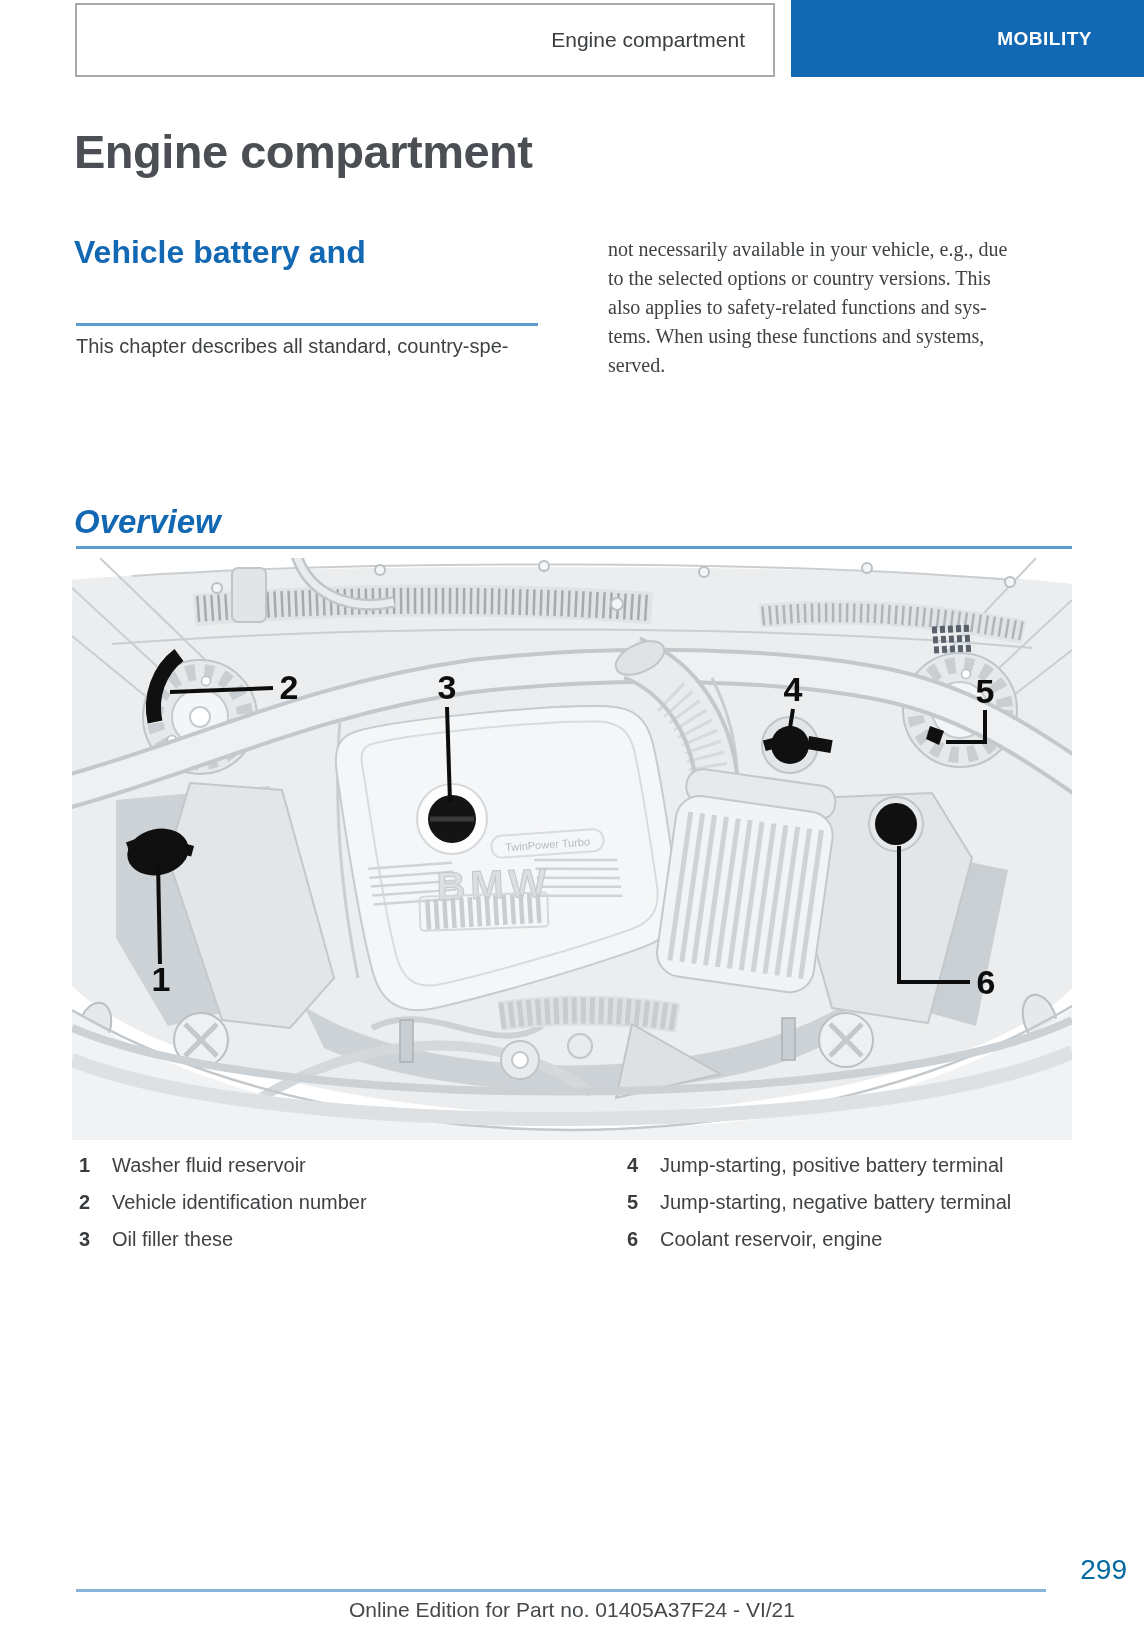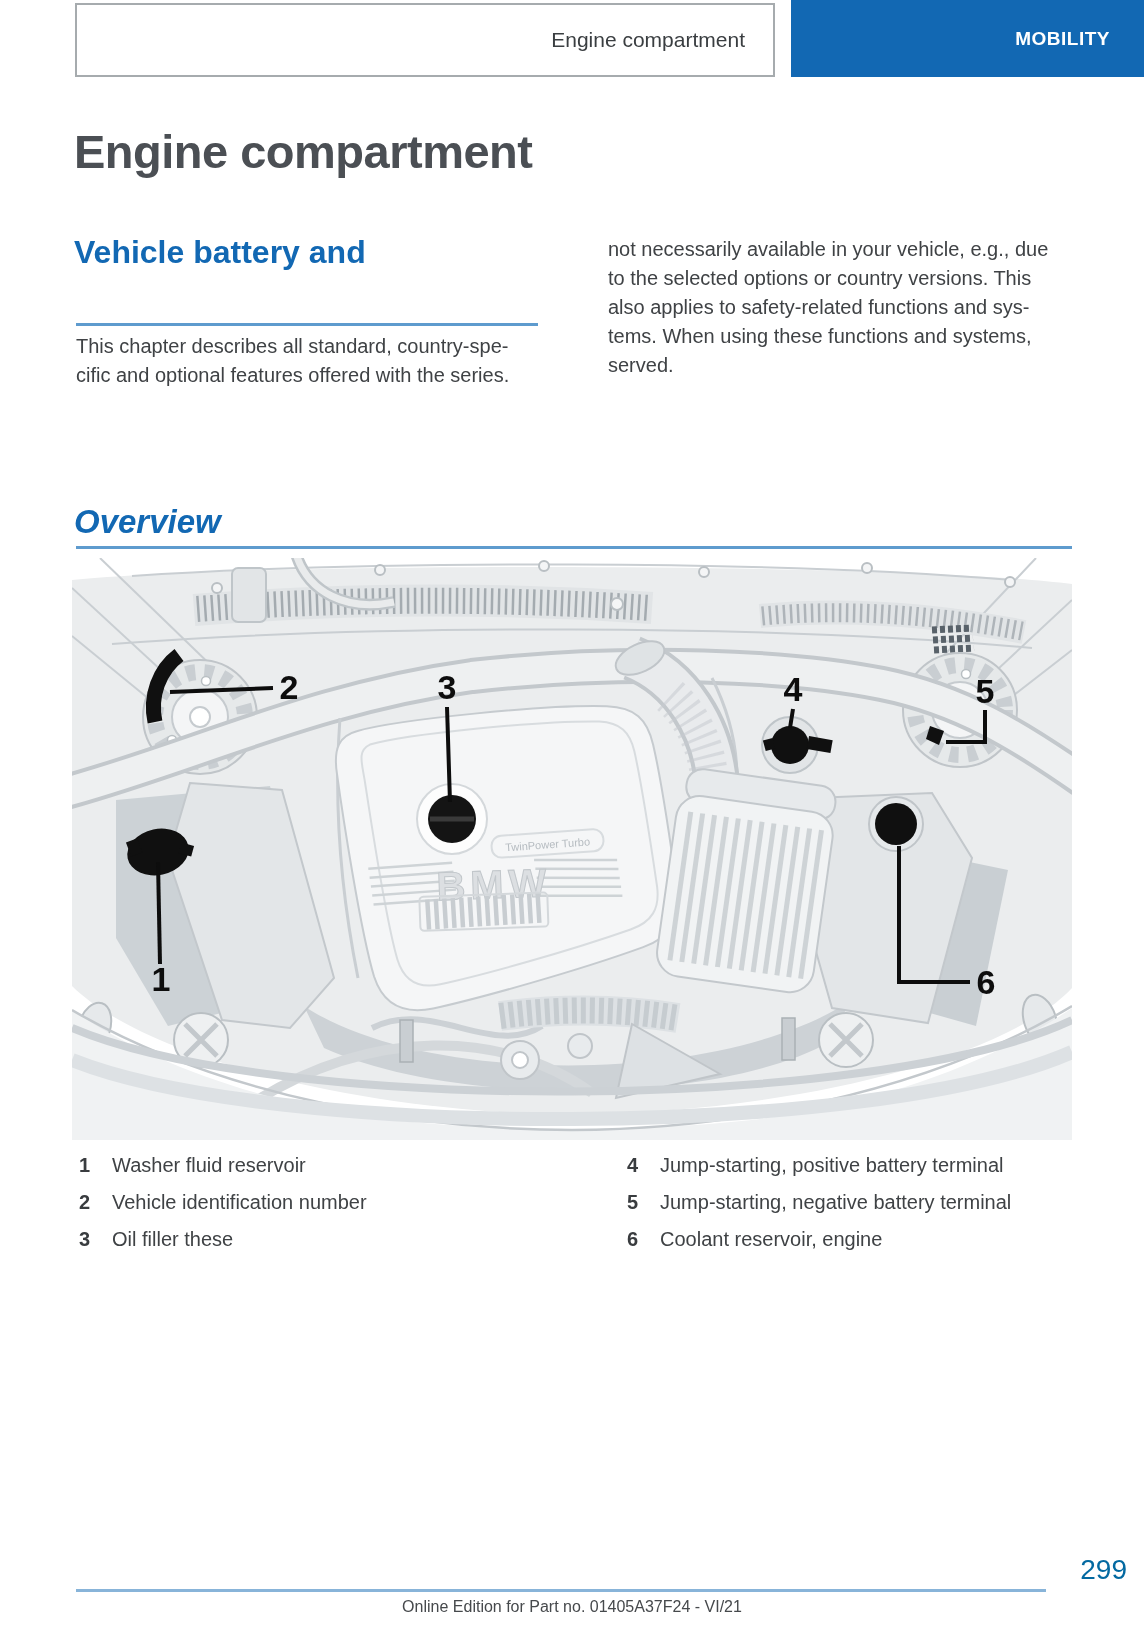--- a/index.html
+++ b/index.html
@@ -13,55 +13,55 @@
   
   .header-box {
     left:75px; top:3px; width:700px; height:74px;
     border:2px solid #a6abae; display:flex; align-items:center;
     justify-content:flex-end; padding-right:28px;
     font-size:21px; color:#3a3e41;
   }
   .header-tab {
     left:791px; top:0; width:353px; height:77px; background:#1268b3;
     color:#ffffff; font-weight:bold; font-size:19px; letter-spacing:.5px;
-    display:flex; align-items:center; justify-content:flex-end; padding-right:34px;
+    display:flex; align-items:center; justify-content:flex-end; padding-right:52px;
   }
 
   
   .page-title {
     left:74px; top:124px; font-size:47px; font-weight:bold; color:#4b4f54;
     letter-spacing:-0.5px; white-space:nowrap;
   }
   .h2 { color:#1268b3; font-weight:bold; font-size:32px; line-height:44px; white-space:nowrap; }
   .h2-features { left:74px; top:230px; }
   .h2-overview { left:74px; top:500px; font-size:33px;font-style:italic; }
   .rule { background:#5e9bce; height:3px; }
   .rule-features { left:76px; top:323px; width:462px; }
   .rule-overview { left:76px; top:546px; width:996px; }
 
   
   .col { font-size:20px; line-height:29px; color:#3f4245; }
   .col .line { white-space:nowrap; }
   .col-left  { left:76px; top:332px; width:492px; }
-  .col-right { left:608px; top:235px; width:492px; }
+  .col-right { left:608px; top:235px; width:492px;font-family:Liberation Serif, serif; }
 
   
   .figure { left:72px; top:558px; width:1000px; height:582px; }
   .figure svg { display:block; width:1000px; height:582px; font-family:"Liberation Sans","DejaVu Sans",sans-serif; }
 
   
   .legend-row { position:absolute; display:flex; font-size:20px; color:#3f4245; white-space:nowrap; }
   .legend-num { font-weight:bold; color:#393c3f; width:33px; flex:0 0 33px; }
   .lr-c1 { left:79px; } .lr-c2 { left:627px; }
   .lr-r1 { top:1154px; } .lr-r2 { top:1191px; } .lr-r3 { top:1228px; }
 
   
   .page-num { right:17px; top:1554px; font-size:28px; font-weight:normal; color:#0369a1; }
   .footer-rule { left:76px; top:1589px; width:970px; height:3px; background:#88b4d9; }
-  .edition { left:0; right:0; top:1598px; text-align:center; font-size:16px; color:#46494c; }
+  .edition { left:0; right:0; top:1598px; text-align:center; font-size:21px; color:#46494c; }
 </style>
 </head>
 <body>
 
 <div>
 
   <div class="abs header-box">
     <span>Engine compartment</span>
   </div>
   <div class="abs header-tab">
@@ -70,21 +70,20 @@
 
   <div class="abs page-title">Engine compartment</div>
 
   <div class="abs h2 h2-features">
     <div>Vehicle battery and</div>
   </div>
   <div class="abs rule rule-features"></div>
 
   <div class="abs col col-left">
     <div class="line">This chapter describes all standard, country-spe-</div>
-    <div class="line">cific and optional features offered with the series.</div>
   </div>
   <div class="abs col col-right">
     <div class="line">not necessarily available in your vehicle, e.g., due</div>
     <div class="line">to the selected options or country versions. This</div>
     <div class="line">also applies to safety-related functions and sys-</div>
     <div class="line">tems. When using these functions and systems,</div>
     <div class="line">served.</div>
   </div>
 
   <div class="abs h2 h2-overview">Overview</div>

